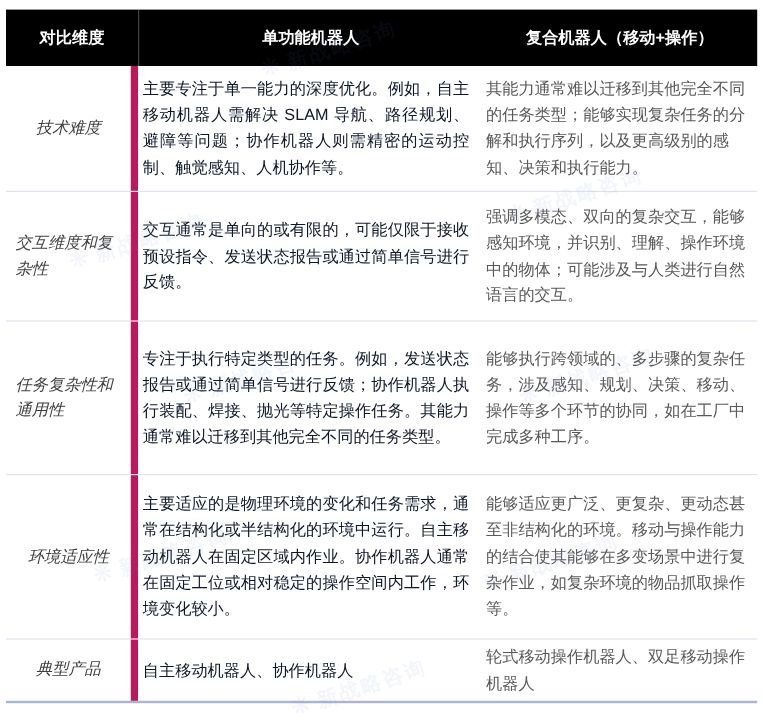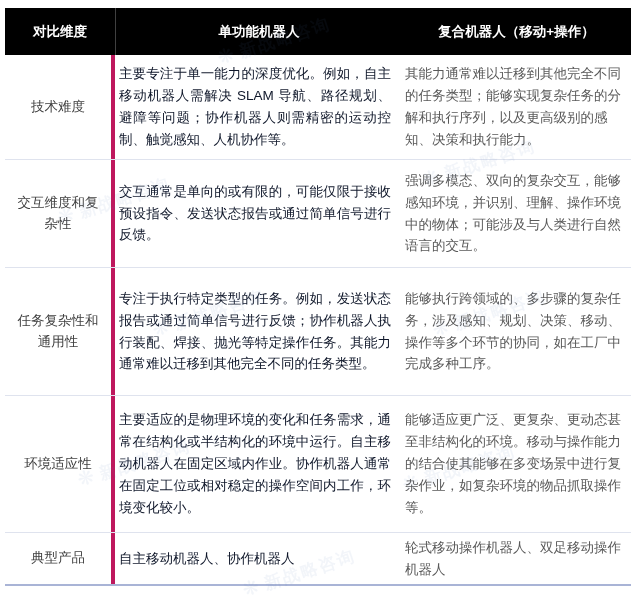--- a/index.html
+++ b/index.html
@@ -23,22 +23,22 @@
   .trow {
     display: flex; align-items: center;
     border-bottom: 1px solid #dfe3ee;
   }
   .trow:last-child { border-bottom: 2px solid #a9b4d6; }
   .r1 { height: 104px; } .r2 { height: 107px; } .r3 { height: 127px; }
   .r4 { height: 136px; } .r5 { height: 51px;  }
   .td-dim {
     width: 110px; align-self: stretch;
     display: flex; align-items: center; justify-content: center;
-    text-align: center; color: #3f3f3f; font-size: 13.5px; line-height: 1.55;
-    border-right: 4px solid #be185d; padding: 0 8px; box-sizing: border-box;
+    color: #3f3f3f; font-size: 13.5px; line-height: 1.55;
+    border-right: 6px solid #be185d; padding: 0 8px; box-sizing: border-box; font-style: italic;
   }
   .td-single {
     width: 286px; box-sizing: border-box; padding: 0 10px 0 4px;
     color: #0f172a; font-size: 13.5px; line-height: 1.62; text-align: justify;
   }
   .td-comp {
     flex: 1; box-sizing: border-box; padding: 0 4px 0 4px;
     color: #595959; font-size: 13.5px; line-height: 1.62; text-align: left;
   }
   

